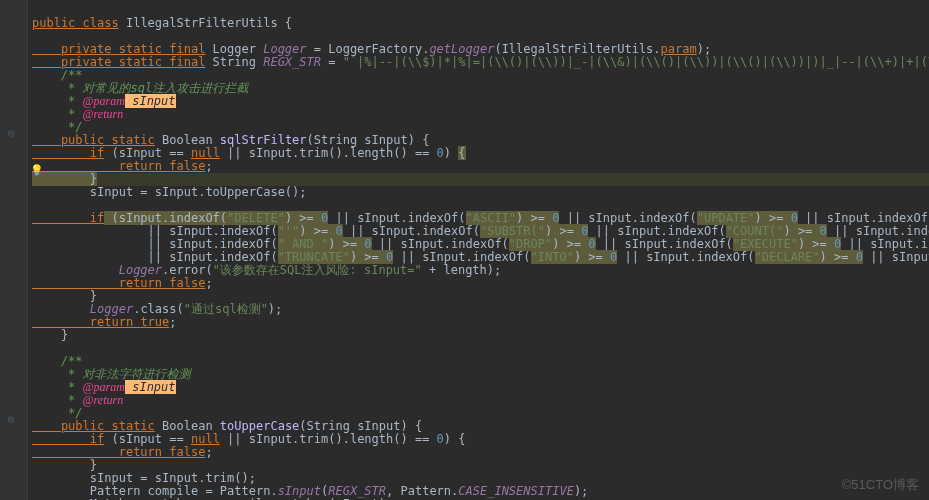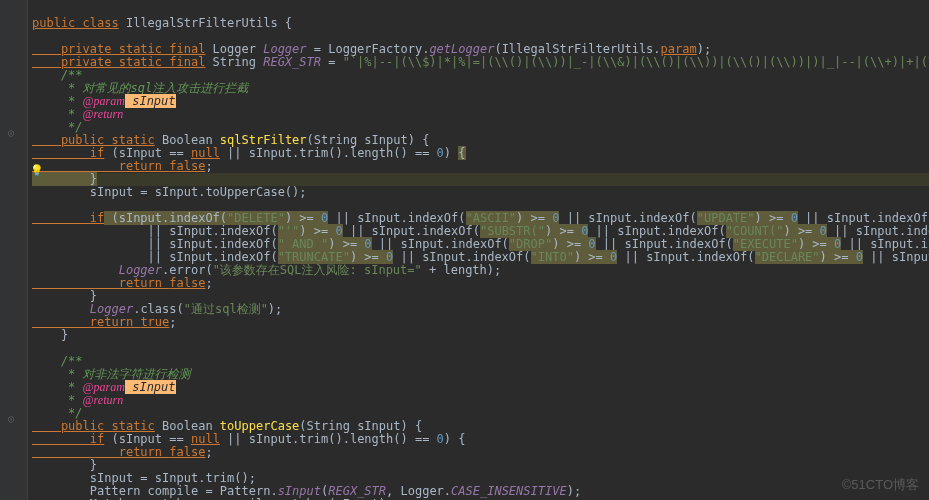--- a/index.html
+++ b/index.html
@@ -31,21 +31,21 @@
   font-size: 10px;
 }
 .code {
   padding-left: 32px;
   padding-top: 4px;
   line-height: 13px;
   white-space: pre;
 }
 .kw { color: #cc7832; text-decoration: underline; }
 .fld { color: #9876aa; font-style: italic; }
-.method { color: #fde047; }
+.method { color: #c4b5fd; }
 .str { color: #6a8759; }
 .doc { color: #629755; font-style: italic; }
 .docparam { color: #ec4899; font-style: italic; font-family: Liberation Serif, serif; }
 .docvar { background: #fdba74; color: #2b2b2b; font-style: italic; }
 .hl { background: #5e5c3b; }
 .num { color: #6897bb; }
 .warn-line { background: #3a3a2a; display: inline-block; width: 100%; }
 .watermark {
   position: absolute;
   right: 10px;
@@ -103,17 +103,17 @@
 <span><span class="doc">    /**</span></span>
 <span><span class="doc">     * 对非法字符进行检测</span></span>
 <span><span class="doc">     * </span><span class="docparam">@param</span><span class="docvar"> sInput</span></span>
 <span><span class="doc">     * </span><span class="docparam">@return</span></span>
 <span><span class="doc">     */</span></span>
 <span><span class="kw">    public static</span><span> Boolean </span><span class="method">toUpperCase</span><span>(String sInput) {</span></span>
 <span><span class="kw">        if</span><span> (sInput == </span><span class="kw">null</span><span> || sInput.trim().length() == </span><span class="num">0</span><span>) {</span></span>
 <span><span class="kw">            return </span><span class="kw">false</span><span>;</span></span>
 <span><span>        }</span></span>
 <span><span>        sInput = sInput.trim();</span></span>
-<span><span>        Pattern compile = Pattern.</span><span class="fld">sInput</span><span>(</span><span class="fld">REGX_STR</span><span>, Logger.</span><span class="fld">CASE_INSENSITIVE</span><span>);</span></span>
+<span><span>        Pattern compile = Pattern.</span><span class="fld">sInput</span><span>(</span><span class="fld">REGX_STR</span><span>, Pattern.</span><span class="fld">CASE_INSENSITIVE</span><span>);</span></span>
 <span><span>        Matcher matcher = compile.matcher(sInput);</span></span>
 </div>
 
 <div class="watermark">©51CTO博客</div>
 
 </body></html>

